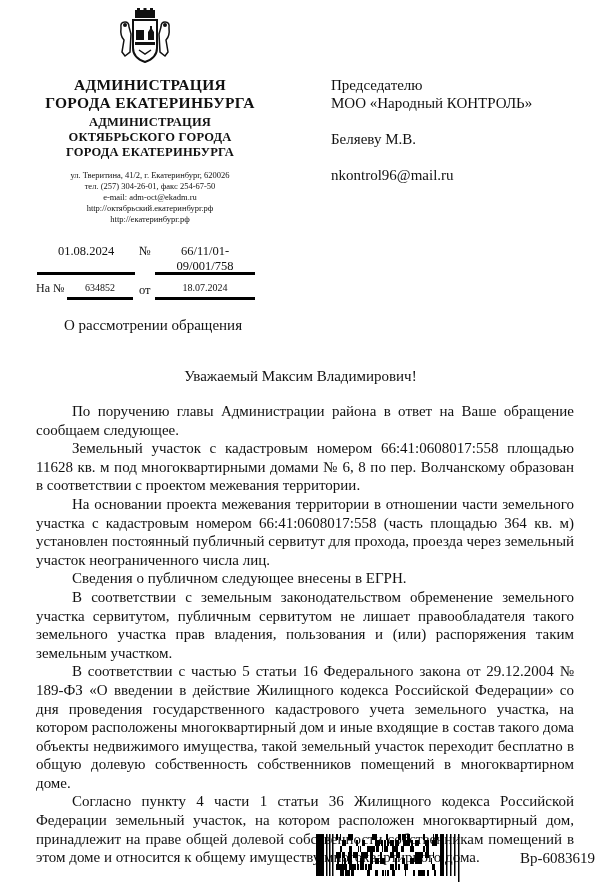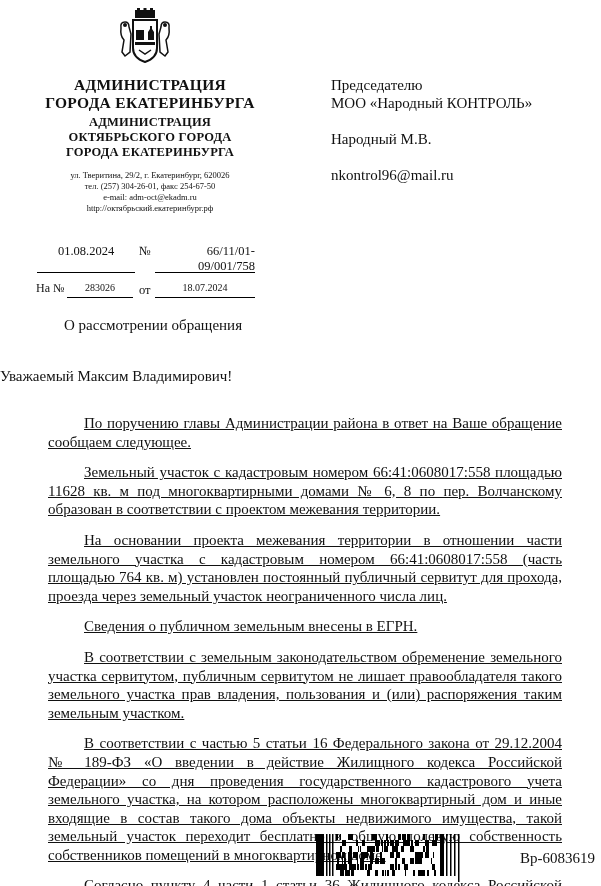--- a/index.html
+++ b/index.html
@@ -18,34 +18,34 @@
       font-weight: bold; font-size: 12.5px; line-height: 15px; letter-spacing: 0.2px;
     }
     .contacts {
       left: 20px; width: 260px; top: 170px; text-align: center;
       font-size: 8.5px; line-height: 11px;
     }
     .recipient {
       left: 313px; top: 76px; font-size: 15px; line-height: 18px;
     }
     .recipient div { white-space: nowrap; margin-left: 18px; }
-    .regline { border-bottom: 1px solid #000000; }
+    .regline { border-bottom: 3px solid #000000; }
     .reg-date { left: 37px; top: 244px; width: 98px; text-align: center; font-size: 12.5px; height: 28px; }
     .reg-no-label { left: 139px; top: 244px; font-size: 12.5px; }
-    .reg-no { left: 155px; top: 244px; width: 100px; text-align: right; font-size: 12.5px; line-height: 15px; height: 28px; }
+    .reg-no { left: 155px; top: 244px; width: 100px; text-align: center; font-size: 12.5px; line-height: 15px; height: 28px; }
     .inc-label { left: 36px; top: 281px; font-size: 12px; }
     .inc-no { left: 67px; top: 281px; width: 66px; text-align: center; font-size: 10px; height: 16px; line-height: 14px; }
     .inc-from-label { left: 139px; top: 283px; font-size: 12.5px; }
     .inc-date { left: 155px; top: 281px; width: 100px; text-align: center; font-size: 10px; height: 16px; line-height: 14px; }
     .subject { left: 36px; top: 317px; font-size: 15px; margin-left: 28px; }
-    .salutation { left: 0; width: 601px; top: 368px; text-align: left; font-size: 15px; }
+    .salutation { left: 0; width: 601px; top: 368px; text-align: center; font-size: 15px; }
     .body-text {
       left: 36px; width: 538px; top: 402px; font-size: 15px; line-height: 18.6px;
     }
-    .body-text p { margin: 12px; text-indent: 36px; text-align: justify; text-decoration: underline; }
+    .body-text p { margin: 0; text-indent: 36px; text-align: justify; }
     .barcode { left: 316px; top: 830px; width: 150px; height: 56px; }
     .docid { left: 520px; top: 850px; font-size: 15px; }
   </style>
 </head>
 <body>
 
 <div class="abs coat">
   <svg width="56" height="56" viewBox="0 0 56 56">
     <rect x="18" y="2" width="20" height="8" fill="#111"></rect>
     <rect x="20" y="0" width="3" height="3" fill="#111"></rect>
@@ -66,53 +66,54 @@
 <div class="abs hdr-main">
   <div>АДМИНИСТРАЦИЯ</div>
   <div>ГОРОДА ЕКАТЕРИНБУРГА</div>
 </div>
 <div class="abs hdr-sub">
   <div>АДМИНИСТРАЦИЯ</div>
   <div>ОКТЯБРЬСКОГО ГОРОДА</div>
   <div>ГОРОДА ЕКАТЕРИНБУРГА</div>
 </div>
 <div class="abs contacts">
-  <div>ул. Тверитина, 29/2, г. Екатеринбург, 620026</div>
+  <div>ул. Тверитина, 41/2, г. Екатеринбург, 620026</div>
   <div>тел. (257) 304-26-01, факс 254-67-50</div>
   <div>e-mail: adm-oct@ekadm.ru</div>
   <div>http://октябрьский.екатеринбург.рф</div>
+  <div>http://екатеринбург.рф</div>
 </div>
 
 <div class="abs recipient">
   <div>Председателю</div>
   <div>МОО «Народный КОНТРОЛЬ»</div>
   <div style="height:18px"></div>
-  <div>Народный М.В.</div>
+  <div>Беляеву М.В.</div>
   <div style="height:18px"></div>
   <div>nkontrol96@mail.ru</div>
 </div>
 
 <div class="abs reg-date regline">01.08.2024</div>
 <div class="abs reg-no-label">№</div>
 <div class="abs reg-no regline">66/11/01-09/001/758</div>
 
 <div class="abs inc-label">На №</div>
-<div class="abs inc-no regline">283026</div>
+<div class="abs inc-no regline">634852</div>
 <div class="abs inc-from-label">от</div>
 <div class="abs inc-date regline">18.07.2024</div>
 
 <div class="abs subject">О рассмотрении обращения</div>
 
 <div class="abs salutation">Уважаемый Максим Владимирович!</div>
 
 <div class="abs body-text">
   <p>По поручению главы Администрации района в ответ на Ваше обращение сообщаем следующее.</p>
   <p>Земельный участок с кадастровым номером 66:41:0608017:558 площадью 11628 кв. м под многоквартирными домами № 6, 8 по пер. Волчанскому образован в соответствии с проектом межевания территории.</p>
-  <p>На основании проекта межевания территории в отношении части земельного участка с кадастровым номером 66:41:0608017:558 (часть площадью 764 кв. м) установлен постоянный публичный сервитут для прохода, проезда через земельный участок неограниченного числа лиц.</p>
-  <p>Сведения о публичном земельным внесены в ЕГРН.</p>
+  <p>На основании проекта межевания территории в отношении части земельного участка с кадастровым номером 66:41:0608017:558 (часть площадью 364 кв. м) установлен постоянный публичный сервитут для прохода, проезда через земельный участок неограниченного числа лиц.</p>
+  <p>Сведения о публичном следующее внесены в ЕГРН.</p>
   <p>В соответствии с земельным законодательством обременение земельного участка сервитутом, публичным сервитутом не лишает правообладателя такого земельного участка прав владения, пользования и (или) распоряжения таким земельным участком.</p>
   <p>В соответствии с частью 5 статьи 16 Федерального закона от 29.12.2004 № 189-ФЗ «О введении в действие Жилищного кодекса Российской Федерации» со дня проведения государственного кадастрового учета земельного участка, на котором расположены многоквартирный дом и иные входящие в состав такого дома объекты недвижимого имущества, такой земельный участок переходит бесплатно в общую долевую собственность собственников помещений в многоквартирном доме.</p>
   <p>Согласно пункту 4 части 1 статьи 36 Жилищного кодекса Российской Федерации земельный участок, на котором расположен многоквартирный дом, принадлежит на праве общей долевой собственности собственникам помещений в этом доме и относится к общему имуществу многоквартирного дома.</p>
 </div>
 
 <div class="abs barcode">
   <svg id="barcode-svg" width="150" height="56" viewBox="0 0 150 56">
       <rect x="0" y="4" width="8" height="42" fill="#000"></rect>
       <rect x="10" y="4" width="1.5" height="42" fill="#000"></rect>
       <rect x="13" y="4" width="1.5" height="42" fill="#000"></rect>

